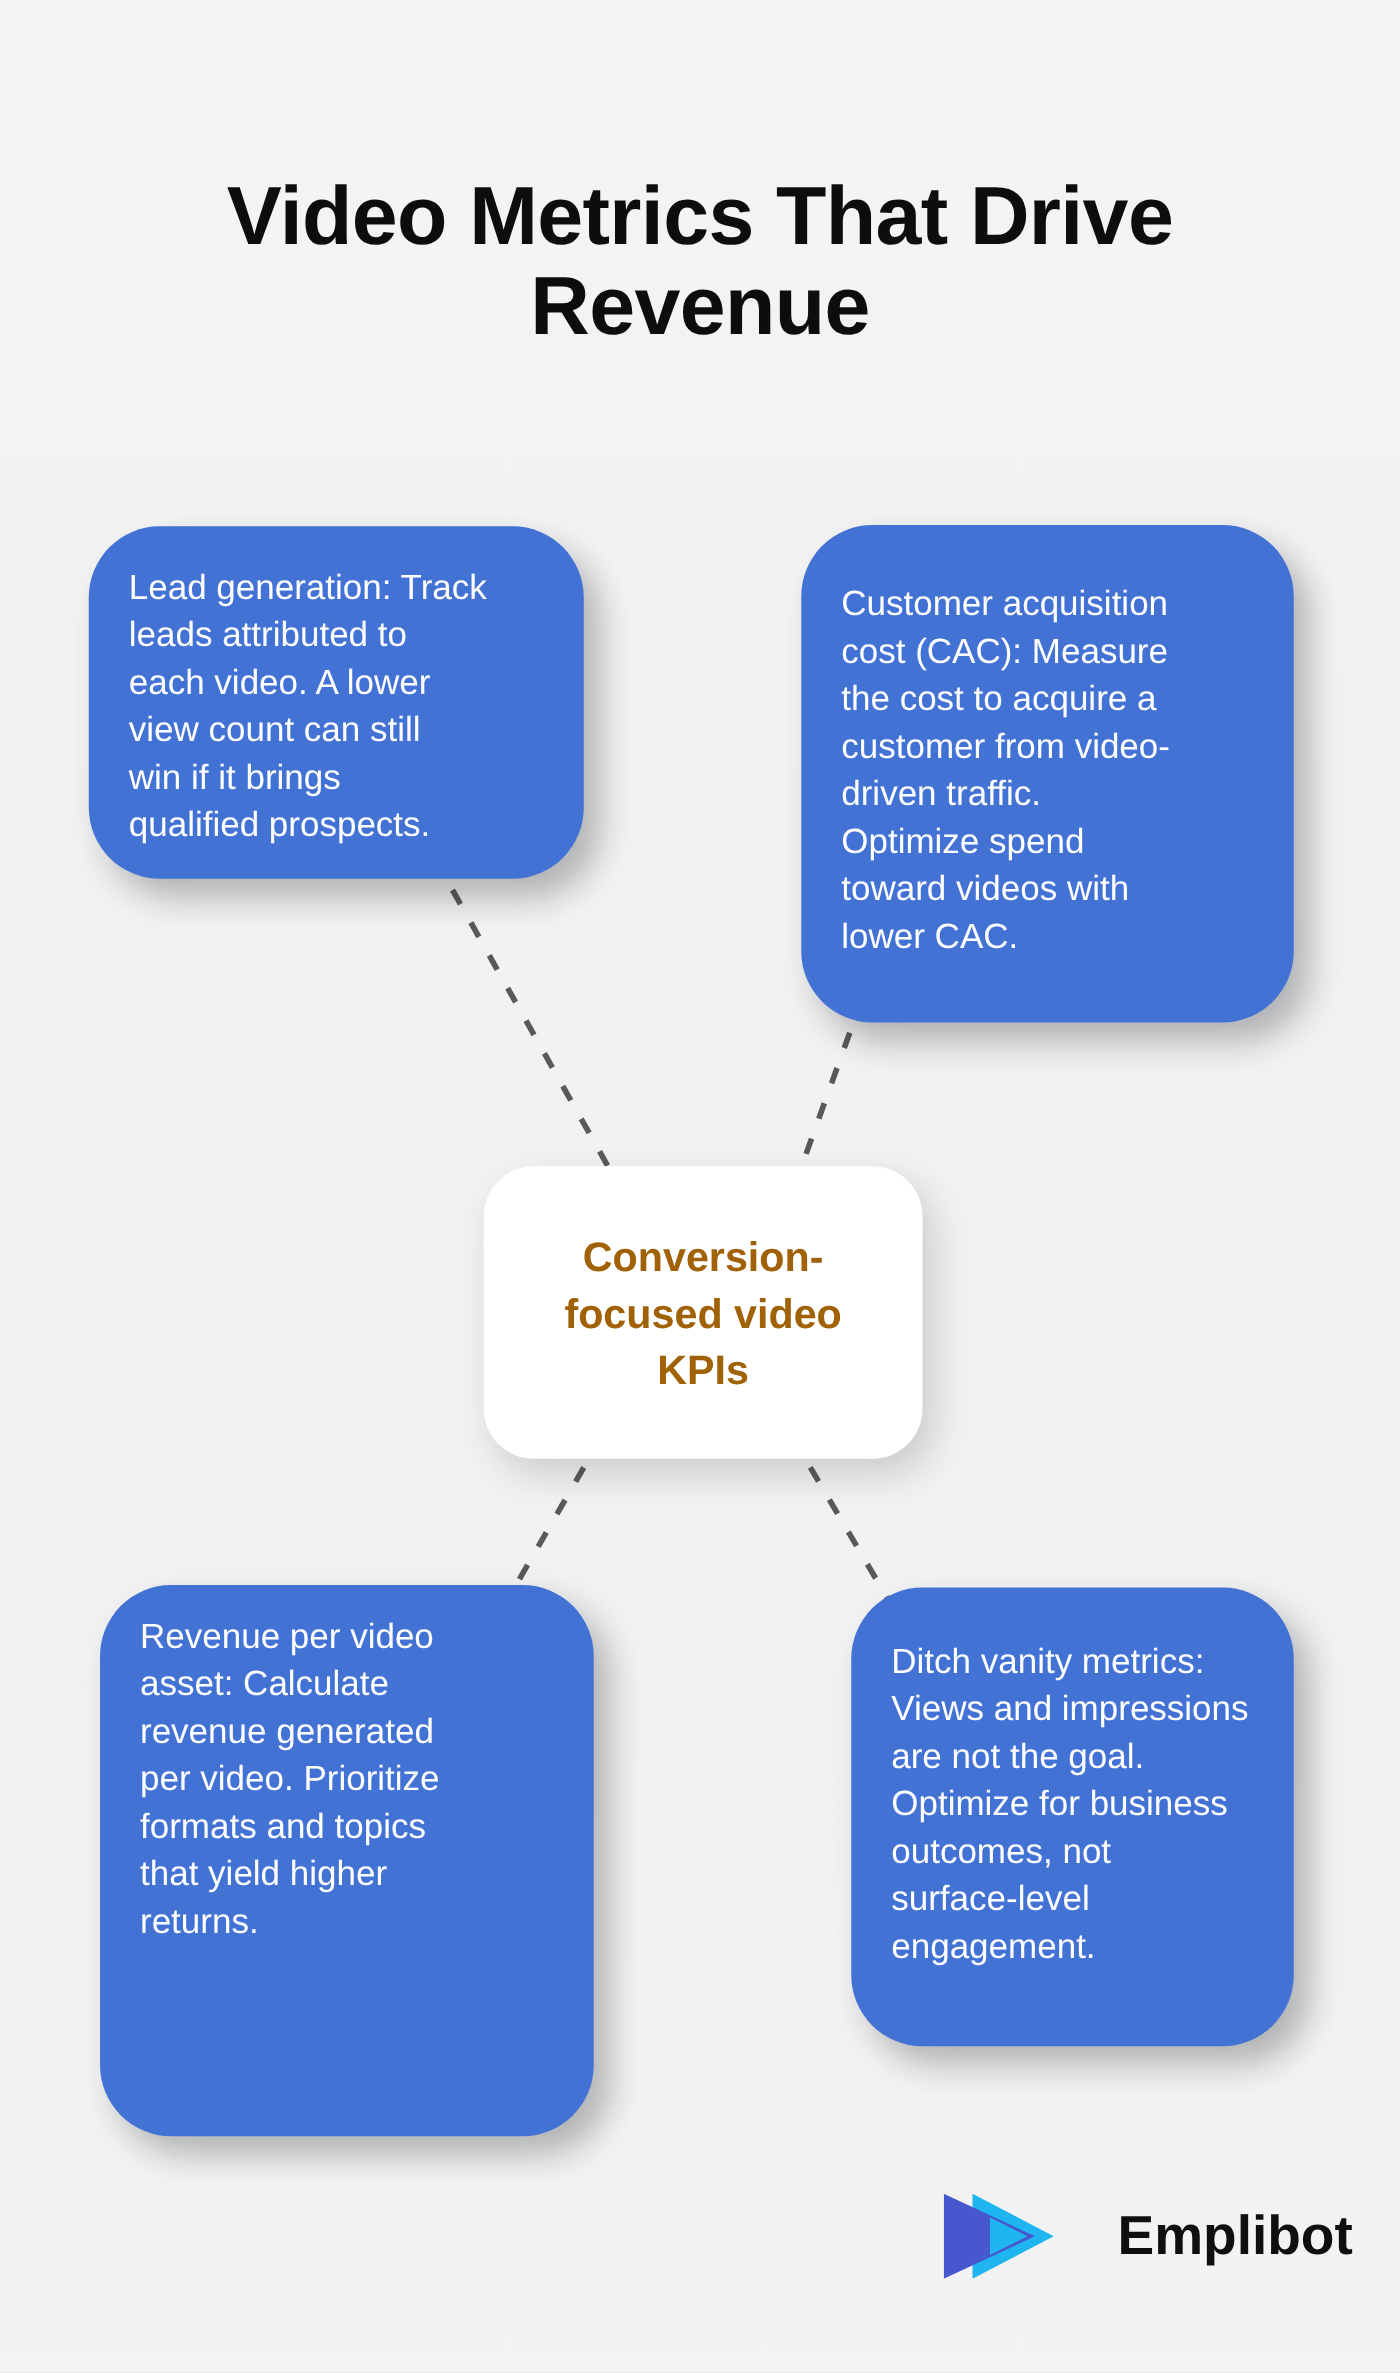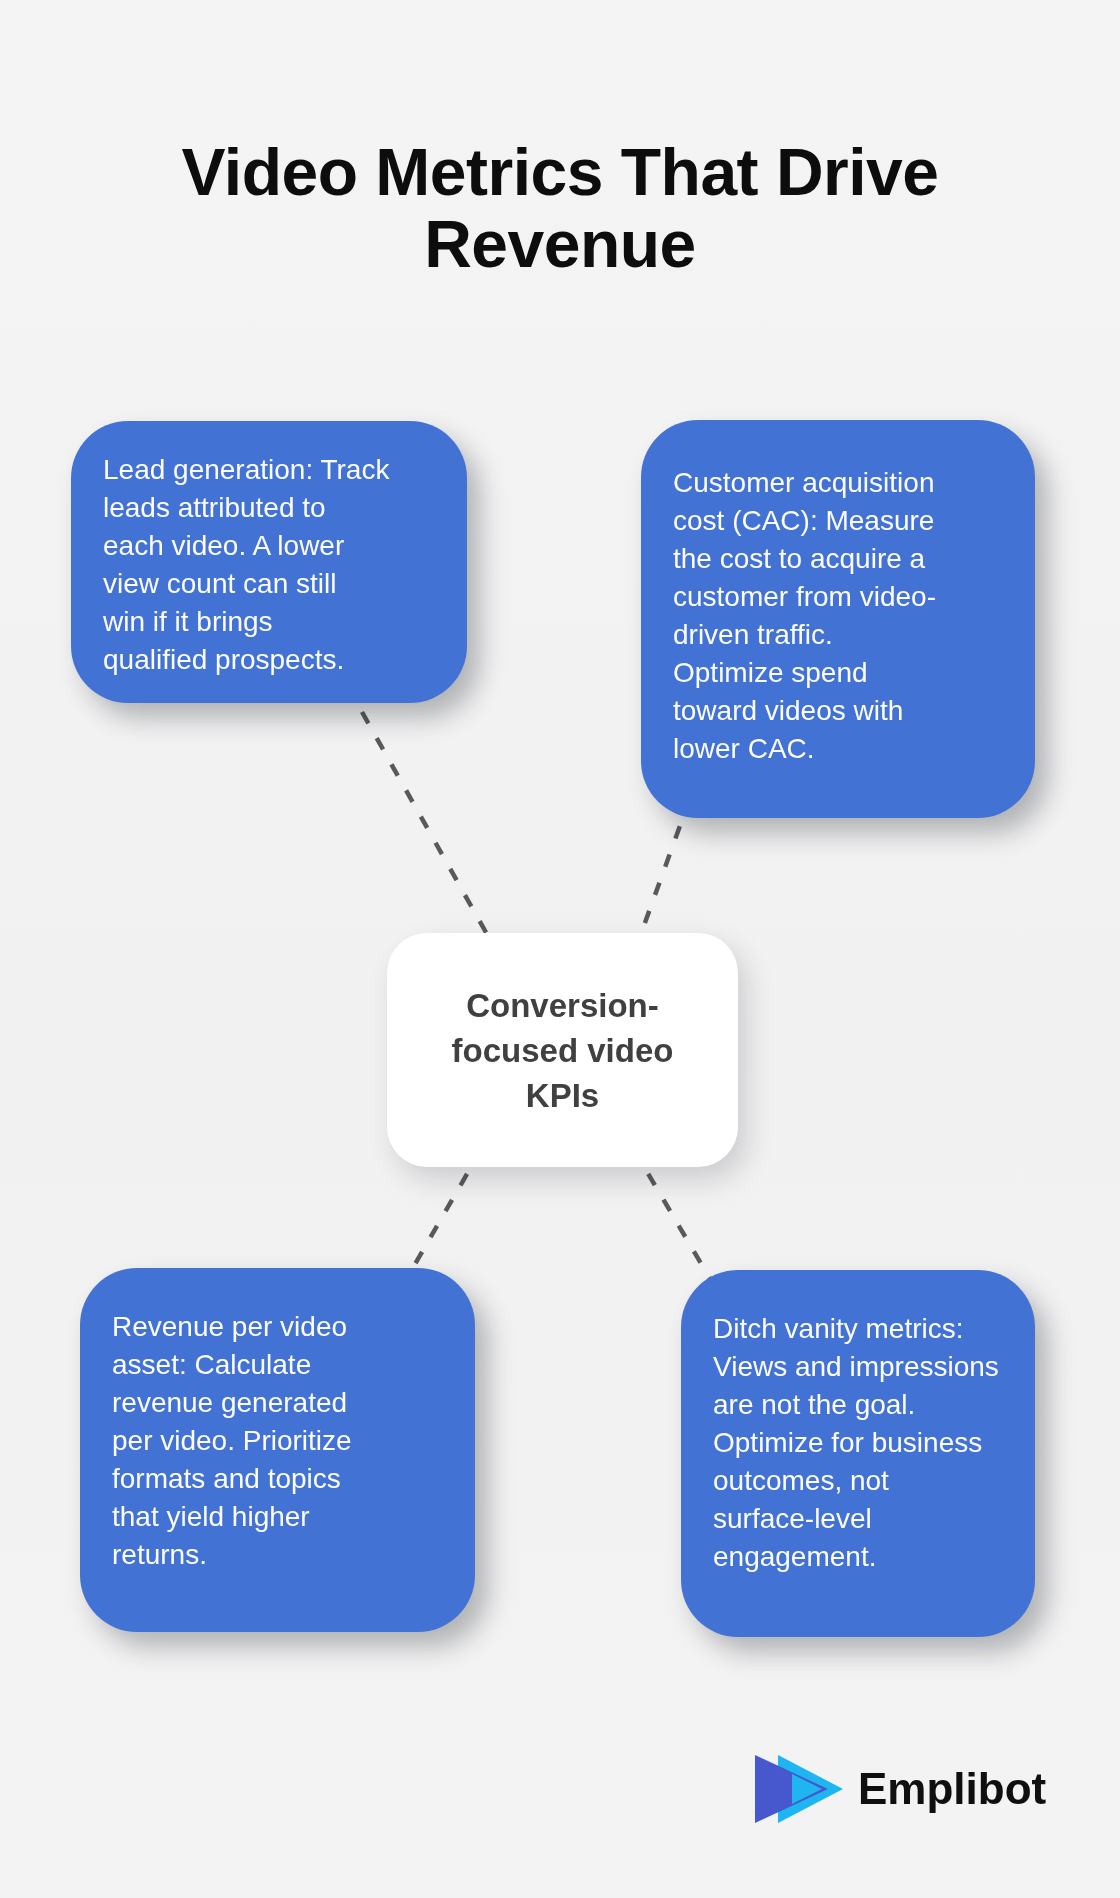--- a/index.html
+++ b/index.html
@@ -40,21 +40,21 @@
     border-radius: 57px;
     box-sizing: border-box;
     padding: 30px 32px;
     font-size: 28px;
     line-height: 38px;
     white-space: pre-line;
     box-shadow: 13px 15px 26px rgba(30, 32, 38, 0.30);
   }
   .node-tl { left: 71px;  top: 421px;  width: 396px; height: 282px; }
   .node-tr { left: 641px; top: 420px;  width: 394px; height: 398px; padding-top: 44px; }
-  .node-bl { left: 80px;  top: 1268px; width: 395px; height: 364px; padding-top: 40px; }
+  .node-bl { left: 80px;  top: 1268px; width: 395px; height: 441px; padding-top: 22px; }
   .node-br { left: 641px; top: 1270px; width: 354px; height: 367px; padding-top: 40px; margin-left: 40px; }
   .center-node {
     position: absolute;
     z-index: 3;
     left: 387px;
     top: 933px;
     width: 351px;
     height: 234px;
     border-radius: 40px;
     box-sizing: border-box;
@@ -123,26 +123,26 @@
 returns.</div>
 
   <div class="node node-br" style="color: rgb(253, 253, 254); background: rgb(67, 114, 213);">Ditch vanity metrics:
 Views and impressions
 are not the goal.
 Optimize for business
 outcomes, not
 surface-level
 engagement.</div>
 
-  <div class="center-node" style="color: #404040; background: rgb(255, 255, 255);">Conversion-
+  <div class="center-node" style="color: #a16207; background: rgb(255, 255, 255);">Conversion-
 focused video
 KPIs</div>
 
   <div class="logo">
     <svg width="88" height="68" viewBox="0 0 88 68">
       <polygon points="23,0 23,68 88,34" fill="#1fb5f0"></polygon>
       <polygon points="0,0 0,68 73,34" fill="#4757ce"></polygon>
       <polygon points="37,19 37,49 67,34" fill="#1fb5f0"></polygon>
     </svg>
-    <span class="wordmark" style="color: rgb(15, 15, 16);">Emplibot</span>
+    <span class="wordmark" style="color: rgb(15, 15, 16); margin-left: 36px;">Emplibot</span>
   </div>
 
 </div>
 
 </body></html>

